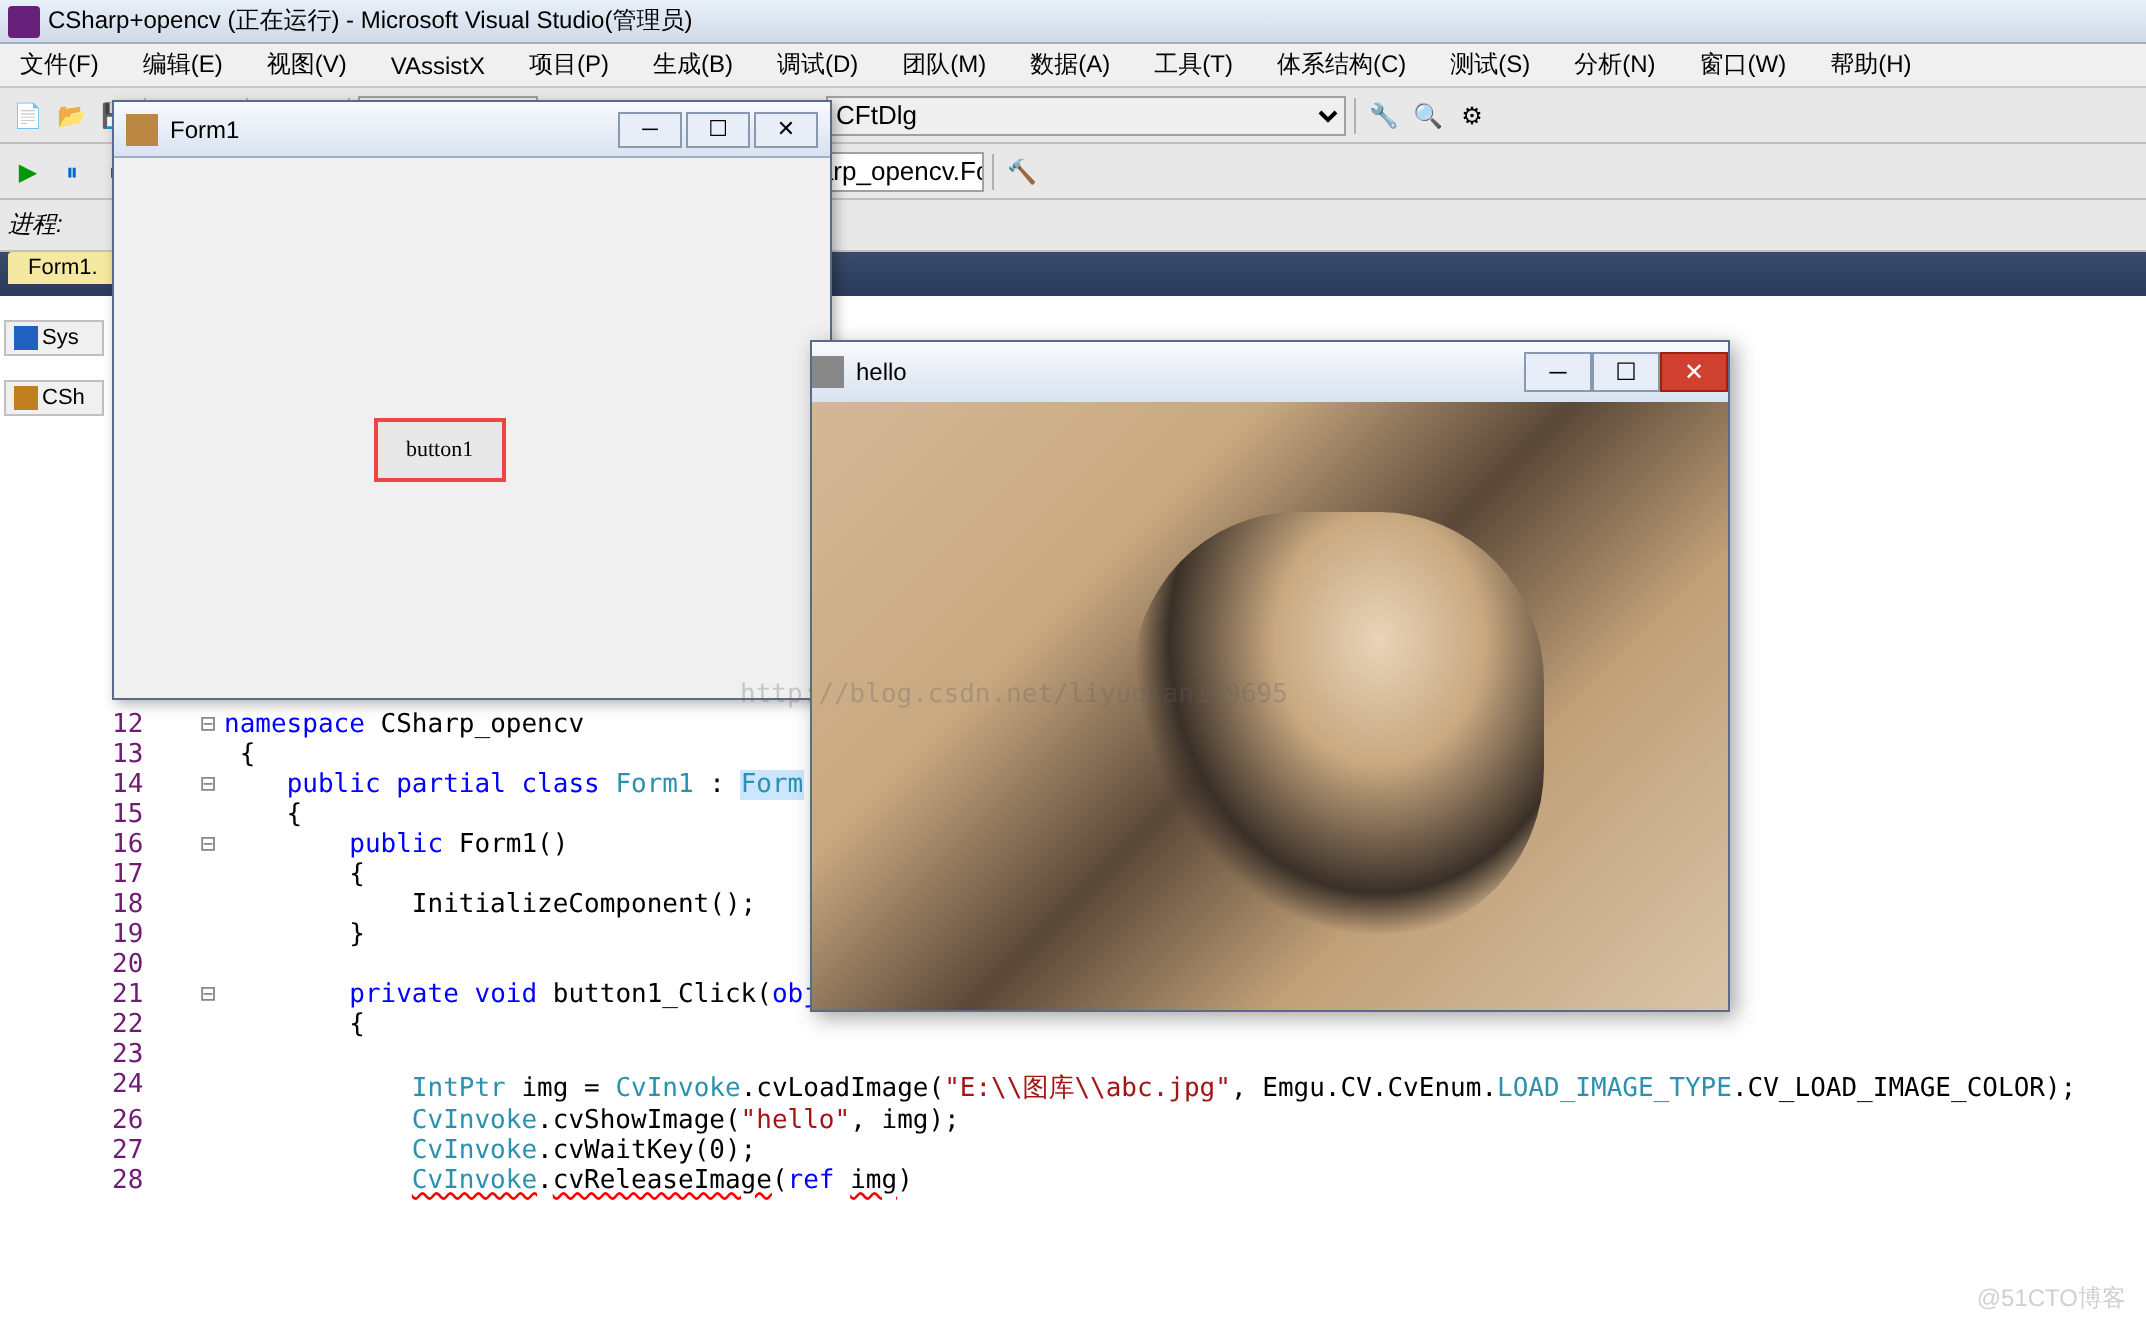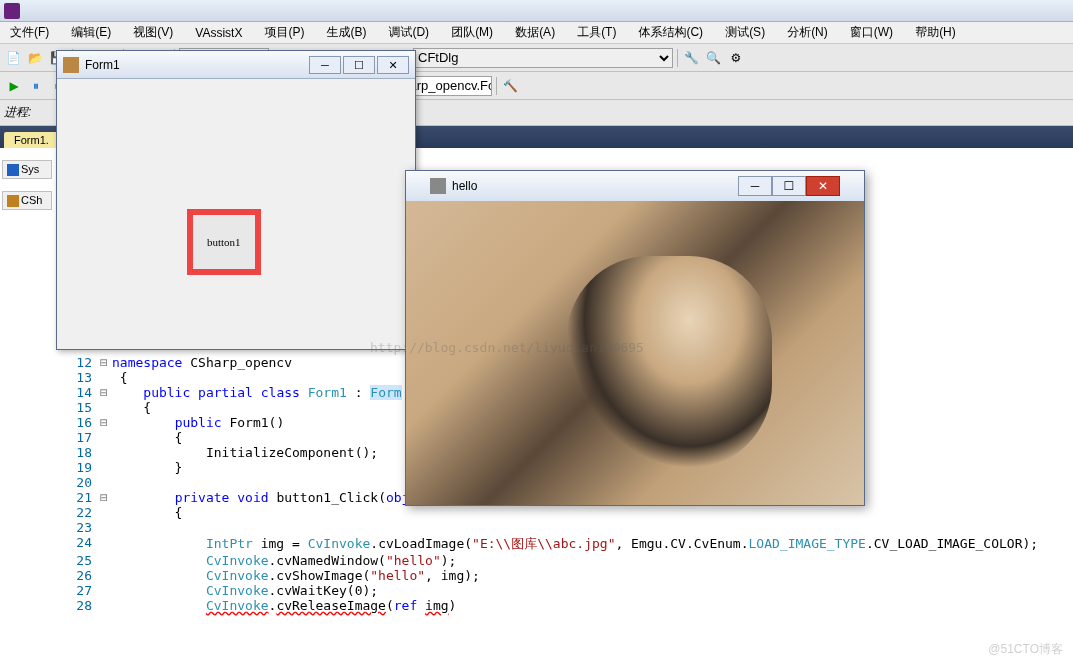--- a/index.html
+++ b/index.html
@@ -13,63 +13,64 @@
 .menu-bar span { padding: 2px 6px; cursor: default; }
 
 .toolbar { background: #e8e8e8; height: 28px; display: flex; align-items: center; padding: 2px 4px; border-bottom: 1px solid #c0c0c0; gap: 2px; }
 .toolbar .btn { width: 20px; height: 20px; border: 1px solid transparent; display: inline-flex; align-items: center; justify-content: center; }
 .toolbar .sep { width: 1px; height: 18px; background: #b0b0b0; margin: 0 2px; }
 .toolbar select, .toolbar input { height: 20px; font-size: 13px; border: 1px solid #a0a0a0; }
 
 .progress-row { background: #e8e8e8; height: 26px; display: flex; align-items: center; padding: 2px 4px; border-bottom: 1px solid #c0c0c0; font-style: italic; }
 .progress-row .lbl { margin-right: 6px; }
 
-.tab-strip { background: linear-gradient(#3a4a6a, #2a3a5a); height: 22px; display: flex; align-items: flex-end; padding-left: 4px; }
+.tab-strip { background: linear-gradient(#3a4a6a, #2a3a5a); height: 22px; display: flex; align-items: flex-start; padding-left: 4px; }
 .tab-strip .tab { background: #f5e8a0; padding: 2px 10px; margin-right: 2px; border-radius: 2px 2px 0 0; font-size: 11px; }
 
 .side-tabs { position: absolute; left: 2px; top: 160px; width: 50px; }
 .side-tabs .stab { background: #f0f0f0; border: 1px solid #c0c0c0; padding: 2px 4px; margin-bottom: 12px; font-size: 11px; }
 .side-tabs .stab .ic { display: inline-block; width: 12px; height: 12px; margin-right: 2px; vertical-align: middle; }
 
 .editor { position: absolute; left: 56px; top: 355px; right: 4px; bottom: 4px; background: #fff; font-family: Consolas, monospace; font-size: 13px; overflow: hidden; }
 .editor .line { display: flex; white-space: pre; }
-.editor .gutter { width: 40px; text-align: right; color: #0369a1; padding-right: 4px; user-select: none; }
+.editor .gutter { width: 40px; color: #701a75; padding-right: 4px; user-select: none; }
 .editor .fold { width: 16px; color: #888; text-align: center; }
 .editor .code { flex: 1; }
 .editor .kw { color: #0000ff; }
 .editor .type { color: #2b91af; }
 .editor .str { color: #a31515; }
 .editor .err { text-decoration: underline wavy red; }
 .editor .hl { background: #cde6ff; }
 
 .form-window { position: absolute; left: 56px; top: 50px; width: 360px; height: 300px; background: #f0f0f0; border: 1px solid #5a6a8a; box-shadow: 2px 2px 6px rgba(0,0,0,.3); }
 .form-window .ftitle { background: linear-gradient(#f8fafd,#d8e2f0); height: 28px; display:flex; align-items:center; padding:0 6px; border-bottom:1px solid #a0b0c0;}
 .form-window .ftitle .ic { width:16px;height:16px;margin-right:6px;background:#b84;}
 .form-window .fbtns { margin-left:auto; display:flex; gap:2px;}
 .form-window .fbtns div { width:32px;height:18px;border:1px solid #8898b0;background:#e8eef8;text-align:center;line-height:16px;font-size:11px;}
 .form-window .fbody { position:relative; height:calc(100% - 28px); background:#f0f0f0;}
-.form-window .button1 { position:absolute; left:130px; top:130px; padding:21px 14px; background:#e8e8e8; border:6px solid #ef4444; font-family:Tahoma; font-size:11px;}
+.form-window .button1 { position:absolute; left:130px; top:130px; padding:8px 14px; background:#e8e8e8; border:2px solid #ef4444; font-family:Tahoma; font-size:11px;}
 
 .hello-window { position:absolute; left:405px; top:170px; width:460px; height:336px; background:#fff; border:1px solid #5a6a8a; box-shadow:3px 3px 10px rgba(0,0,0,.35);}
-.hello-window .htitle { background:linear-gradient(#f8fafd,#d8e2f0); height:30px; display:flex; align-items:center; padding:0 24px;}
+.hello-window .htitle { background:linear-gradient(#f8fafd,#d8e2f0); height:30px; display:flex; align-items:center; padding:0 0;}
 .hello-window .htitle .ic { width:16px;height:16px;margin-right:6px;background:#888;}
 .hello-window .hbtns { margin-left:auto; display:flex; gap:0;}
 .hello-window .hbtns div { width:34px;height:20px;border:1px solid #8898b0;background:#e8eef8;text-align:center;line-height:18px;font-size:12px;}
 .hello-window .hbtns .close { background:#d04030;color:#fff;border-color:#a02010;}
 .hello-window .hbody { height:calc(100% - 30px); background:linear-gradient(135deg,#d4b896 0%,#c8a880 30%,#5a4838 50%,#c0a078 70%,#d8c4a8 100%); position:relative;}
 .hello-window .hbody::after { content:''; position:absolute; left:35%; top:18%; width:45%; height:70%; background:radial-gradient(ellipse at 60% 30%, #e8d4b8 0%, #c8a880 30%, #3a3028 60%, transparent 70%); border-radius:40%;}
 
 .watermark { position:absolute; left:370px; top:340px; color:rgba(100,100,100,.3); font-size:13px; font-family:monospace;}
 .corner-wm { position:absolute; right:10px; bottom:8px; color:#d0d0d0; font-size:12px;}
 </style>
 </head>
 <body>
 
 <div class="title-bar">
   <div class="logo"></div>
+  <span class="title-text">CSharp+opencv (正在运行) - Microsoft Visual Studio(管理员)</span>
 </div>
 
 <div class="menu-bar" id="menubar">
     <span>文件(F)</span>
     <span>编辑(E)</span>
     <span>视图(V)</span>
     <span>VAssistX</span>
     <span>项目(P)</span>
     <span>生成(B)</span>
     <span>调试(D)</span>
@@ -140,21 +141,20 @@
     <div class="line"><span class="gutter">15</span><span class="fold"></span><span class="code">    {</span></div>
     <div class="line"><span class="gutter">16</span><span class="fold">⊟</span><span class="code">        <span class="kw">public</span> Form1()</span></div>
     <div class="line"><span class="gutter">17</span><span class="fold"></span><span class="code">        {</span></div>
     <div class="line"><span class="gutter">18</span><span class="fold"></span><span class="code">            InitializeComponent();</span></div>
     <div class="line"><span class="gutter">19</span><span class="fold"></span><span class="code">        }</span></div>
     <div class="line"><span class="gutter">20</span><span class="fold"></span><span class="code"></span></div>
     <div class="line"><span class="gutter">21</span><span class="fold">⊟</span><span class="code">        <span class="kw">private</span> <span class="kw">void</span> button1_Click(<span class="kw">object</span> sender, <span class="type">EventArgs</span> e)</span></div>
     <div class="line"><span class="gutter">22</span><span class="fold"></span><span class="code">        {</span></div>
     <div class="line"><span class="gutter">23</span><span class="fold"></span><span class="code"></span></div>
     <div class="line"><span class="gutter">24</span><span class="fold"></span><span class="code">            <span class="type">IntPtr</span> img = <span class="type">CvInvoke</span>.cvLoadImage(<span class="str">"E:\\图库\\abc.jpg"</span>, Emgu.CV.CvEnum.<span class="type">LOAD_IMAGE_TYPE</span>.CV_LOAD_IMAGE_COLOR);</span></div>
-    <div class="line"><span class="gutter">25</span><span class="fold"></span><span class="code">            <span class="type">CvInvoke</span>.cvNamedWindow(<span class="str">"hello"</span>);</span></div>
     <div class="line"><span class="gutter">26</span><span class="fold"></span><span class="code">            <span class="type">CvInvoke</span>.cvShowImage(<span class="str">"hello"</span>, img);</span></div>
     <div class="line"><span class="gutter">27</span><span class="fold"></span><span class="code">            <span class="type">CvInvoke</span>.cvWaitKey(0);</span></div>
     <div class="line"><span class="gutter">28</span><span class="fold"></span><span class="code">            <span class="type err">CvInvoke</span>.<span class="err">cvReleaseImage</span>(<span class="kw">ref</span> <span class="err">img</span>)</span></div>
   </div>
 
 <div class="form-window">
   <div class="ftitle">
     <div class="ic"></div>
     <span>Form1</span>
     <div class="fbtns">

